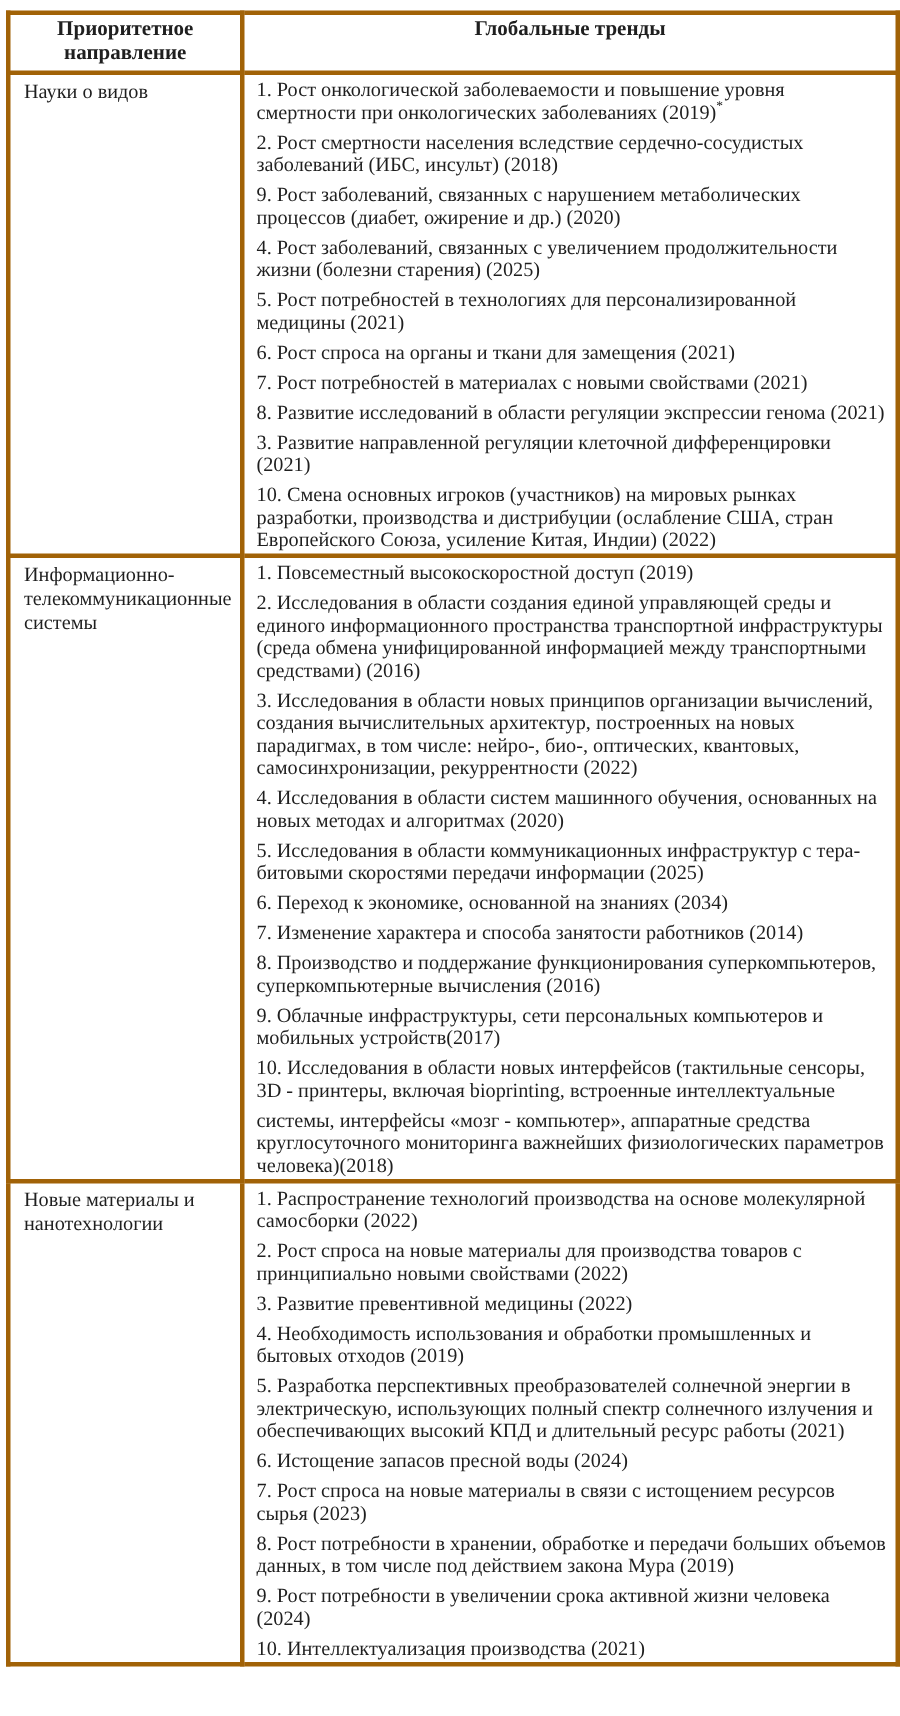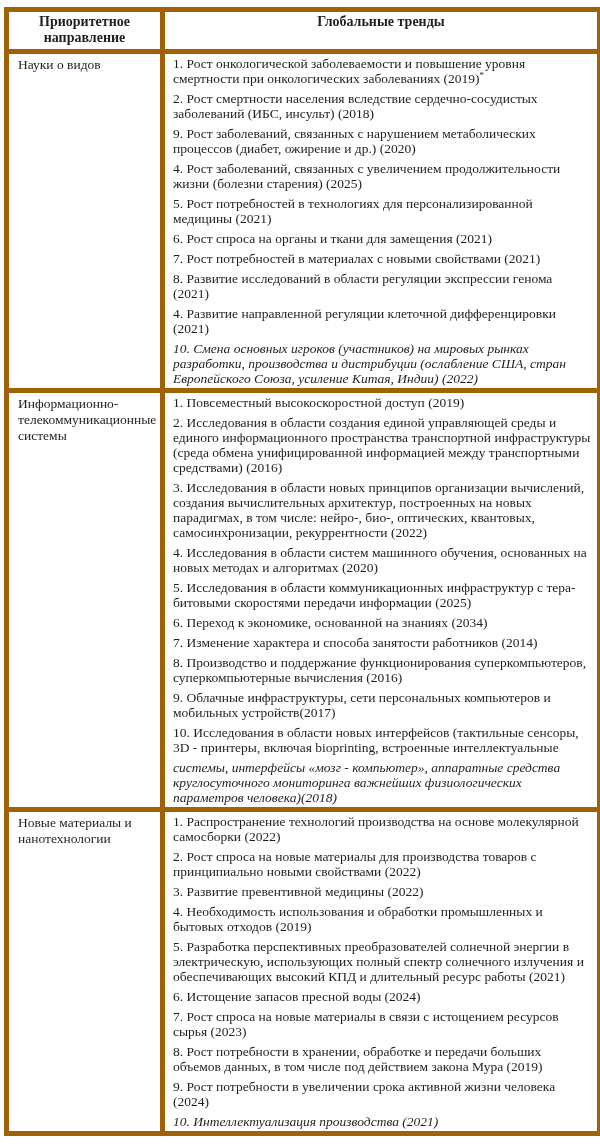--- a/index.html
+++ b/index.html
@@ -28,21 +28,21 @@
     letter-spacing: 0.2px;
   }
   table.trends-table {
     border-collapse: collapse;
     table-layout: fixed;
     width: 593px;
     margin-left: 4px;
   }
   table.trends-table th,
   table.trends-table td {
-    border: 5px solid #a16207;
+    border: 3px solid #a16207;
     vertical-align: top;
     box-sizing: border-box;
   }
   col.col-direction { width: 156px; }
   col.col-trends   { width: 437px; }
   th {
     font-weight: bold;
     font-size: 14px;
     line-height: 16px;
     text-align: center;
@@ -55,21 +55,21 @@
   }
   td.trends-cell {
     font-size: 13.5px;
     line-height: 15px;
     padding: 2px 6px 2px 8px;
     margin-left: 24px;
   }
   p.trend {
     margin: 0 0 5px 0;
   }
-  p.trend:last-child { margin-bottom: 0; font-style: italic; }
+  p.trend:last-child { margin-bottom: 0; }
   p.trend sup {
     font-size: 9px;
     line-height: 0;
   }
 </style>
 </head>
 <body>
 
 <div class="page">
 
@@ -92,21 +92,21 @@
           <td class="direction-cell">Науки о видов</td>
           <td class="trends-cell">
             <p class="trend">1. Рост онкологической заболеваемости и повышение уровня смертности при онкологических заболеваниях (2019)<sup>*</sup></p>
             <p class="trend">2. Рост смертности населения вследствие сердечно-сосудистых заболеваний (ИБС, инсульт) (2018)</p>
             <p class="trend">9. Рост заболеваний, связанных с нарушением метаболических процессов (диабет, ожирение и др.) (2020)</p>
             <p class="trend">4. Рост заболеваний, связанных с увеличением продолжительности жизни (болезни старения) (2025)</p>
             <p class="trend">5. Рост потребностей в технологиях для персонализированной медицины (2021)</p>
             <p class="trend">6. Рост спроса на органы и ткани для замещения (2021)</p>
             <p class="trend">7. Рост потребностей в материалах с новыми свойствами (2021)</p>
             <p class="trend">8. Развитие исследований в области регуляции экспрессии генома (2021)</p>
-            <p class="trend">4. Развитие направленной регуляции клеточной дифференцировки (2021)</p>
+            <p class="trend">3. Развитие направленной регуляции клеточной дифференцировки (2021)</p>
             <p class="trend">10. Смена основных игроков (участников) на мировых рынках разработки, производства и дистрибуции (ослабление США, стран Европейского Союза, усиление Китая, Индии) (2022)</p>
           </td>
         </tr>
         <tr>
           <td class="direction-cell">Информационно-телекоммуникационные системы</td>
           <td class="trends-cell">
             <p class="trend">1. Повсеместный высокоскоростной доступ (2019)</p>
             <p class="trend">2. Исследования в области создания единой управляющей среды и единого информационного пространства транспортной инфраструктуры (среда обмена унифицированной информацией между транспортными средствами) (2016)</p>
             <p class="trend">3. Исследования в области новых принципов организации вычислений, создания вычислительных архитектур, построенных на новых парадигмах, в том числе: нейро-, био-, оптических, квантовых, самосинхронизации, рекуррентности (2022)</p>
             <p class="trend">4. Исследования в области систем машинного обучения, основанных на новых методах и алгоритмах (2020)</p>

